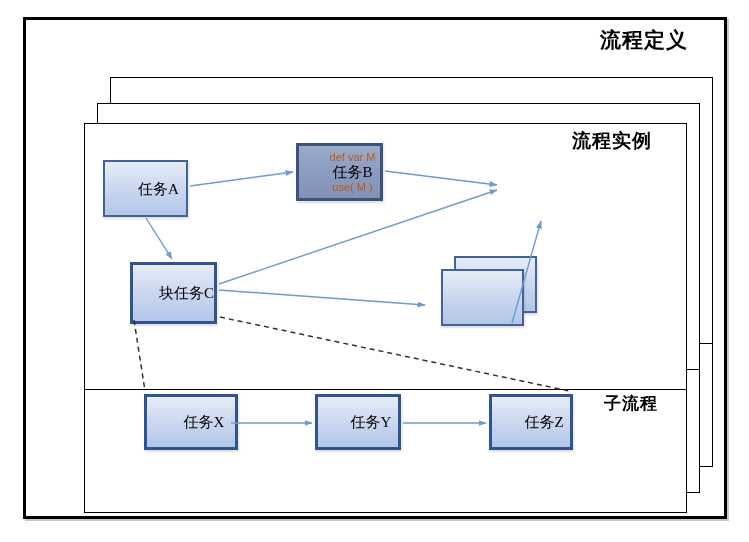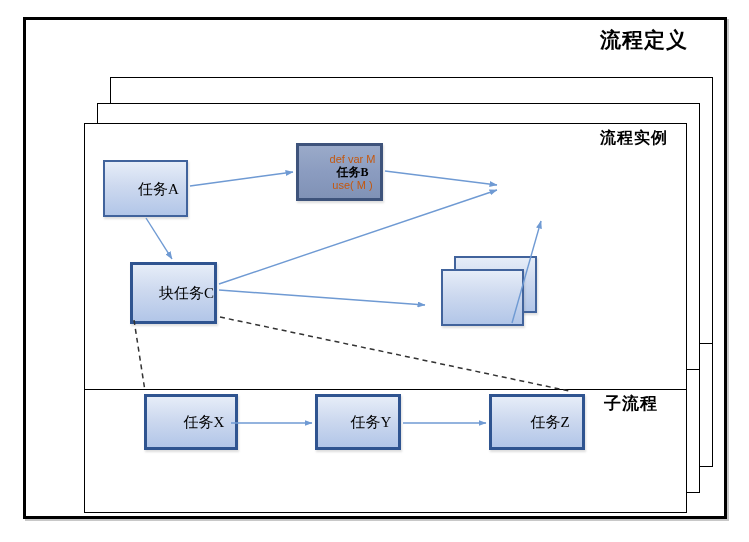--- a/index.html
+++ b/index.html
@@ -23,22 +23,22 @@
     border:1px solid #000;box-sizing:border-box;
   }
   #page-back  {left:84px;top:57px;}
   #page-middle{left:71px;top:83px;}
   #page-front {left:58px;top:103px;}
   .page-divider{
     position:absolute;left:0;right:0;top:265px;height:0;
     border-top:1px solid #000;
   }
   .instance-title{
-    position:absolute;top:4px;right:18px;
-    font-size:16px;font-weight:bold;letter-spacing:1px;margin-left:16px;
+    position:absolute;top:4px;right:34px;
+    font-size:19px;font-weight:bold;letter-spacing:1px;margin-left:16px;
   }
   .subprocess-title{
     position:absolute;top:268px;right:28px;
     font-size:17px;font-weight:bold;letter-spacing:1px;
   }
   
   .box{
     position:absolute;box-sizing:border-box;
     background:linear-gradient(180deg,#e6edf8 0%,#cdd9ef 45%,#b2c6e8 100%);
     border:2px solid #41639c;
@@ -51,29 +51,29 @@
   #task-a{left:103px;top:160px;width:85px;height:57px;}
   #task-b{
     left:296px;top:143px;width:87px;height:58px;
     background:linear-gradient(180deg,#9aaac9 0%,#8b9cc0 50%,#8092b6 100%);
     border:3px solid #3e537b;flex-direction:column;
   }
   #task-d{left:500px;top:159px;width:87px;height:58px;}
   #block-task-c{left:130px;top:262px;width:87px;height:62px;}
   #task-x{left:144px;top:394px;width:94px;height:56px;}
   #task-y{left:315px;top:394px;width:86px;height:56px;}
-  #task-z{left:489px;top:394px;width:96px;height:56px;}
+  #task-z{left:489px;top:394px;width:84px;height:56px;}
   
   .e-box{width:83px;height:57px;}
   #task-e-back  {left:454px;top:256px;}
   #task-e-middle{left:441px;top:269px;}
   #task-e-front {left:428px;top:282px;flex-direction:column;font-size:14px;line-height:1.25;}
   
   .code-note{font-size:11px;font-family:"Liberation Sans",sans-serif;color:#c4580f;line-height:1.1;}
-  .b-label{font-size:12px;font-weight:bold;}
+  .b-label{font-size:15px;}
   
   #edge-layer{
     position:absolute;left:0;top:0;width:749px;height:542px;
     pointer-events:none;z-index:10;
   }
   line.solid-arrow{stroke:#6f9ad3;stroke-width:1.4;}
   line.dashed{stroke:#333;stroke-width:1.5;stroke-dasharray:5 4;}
 </style>
 </head>
 <body>

